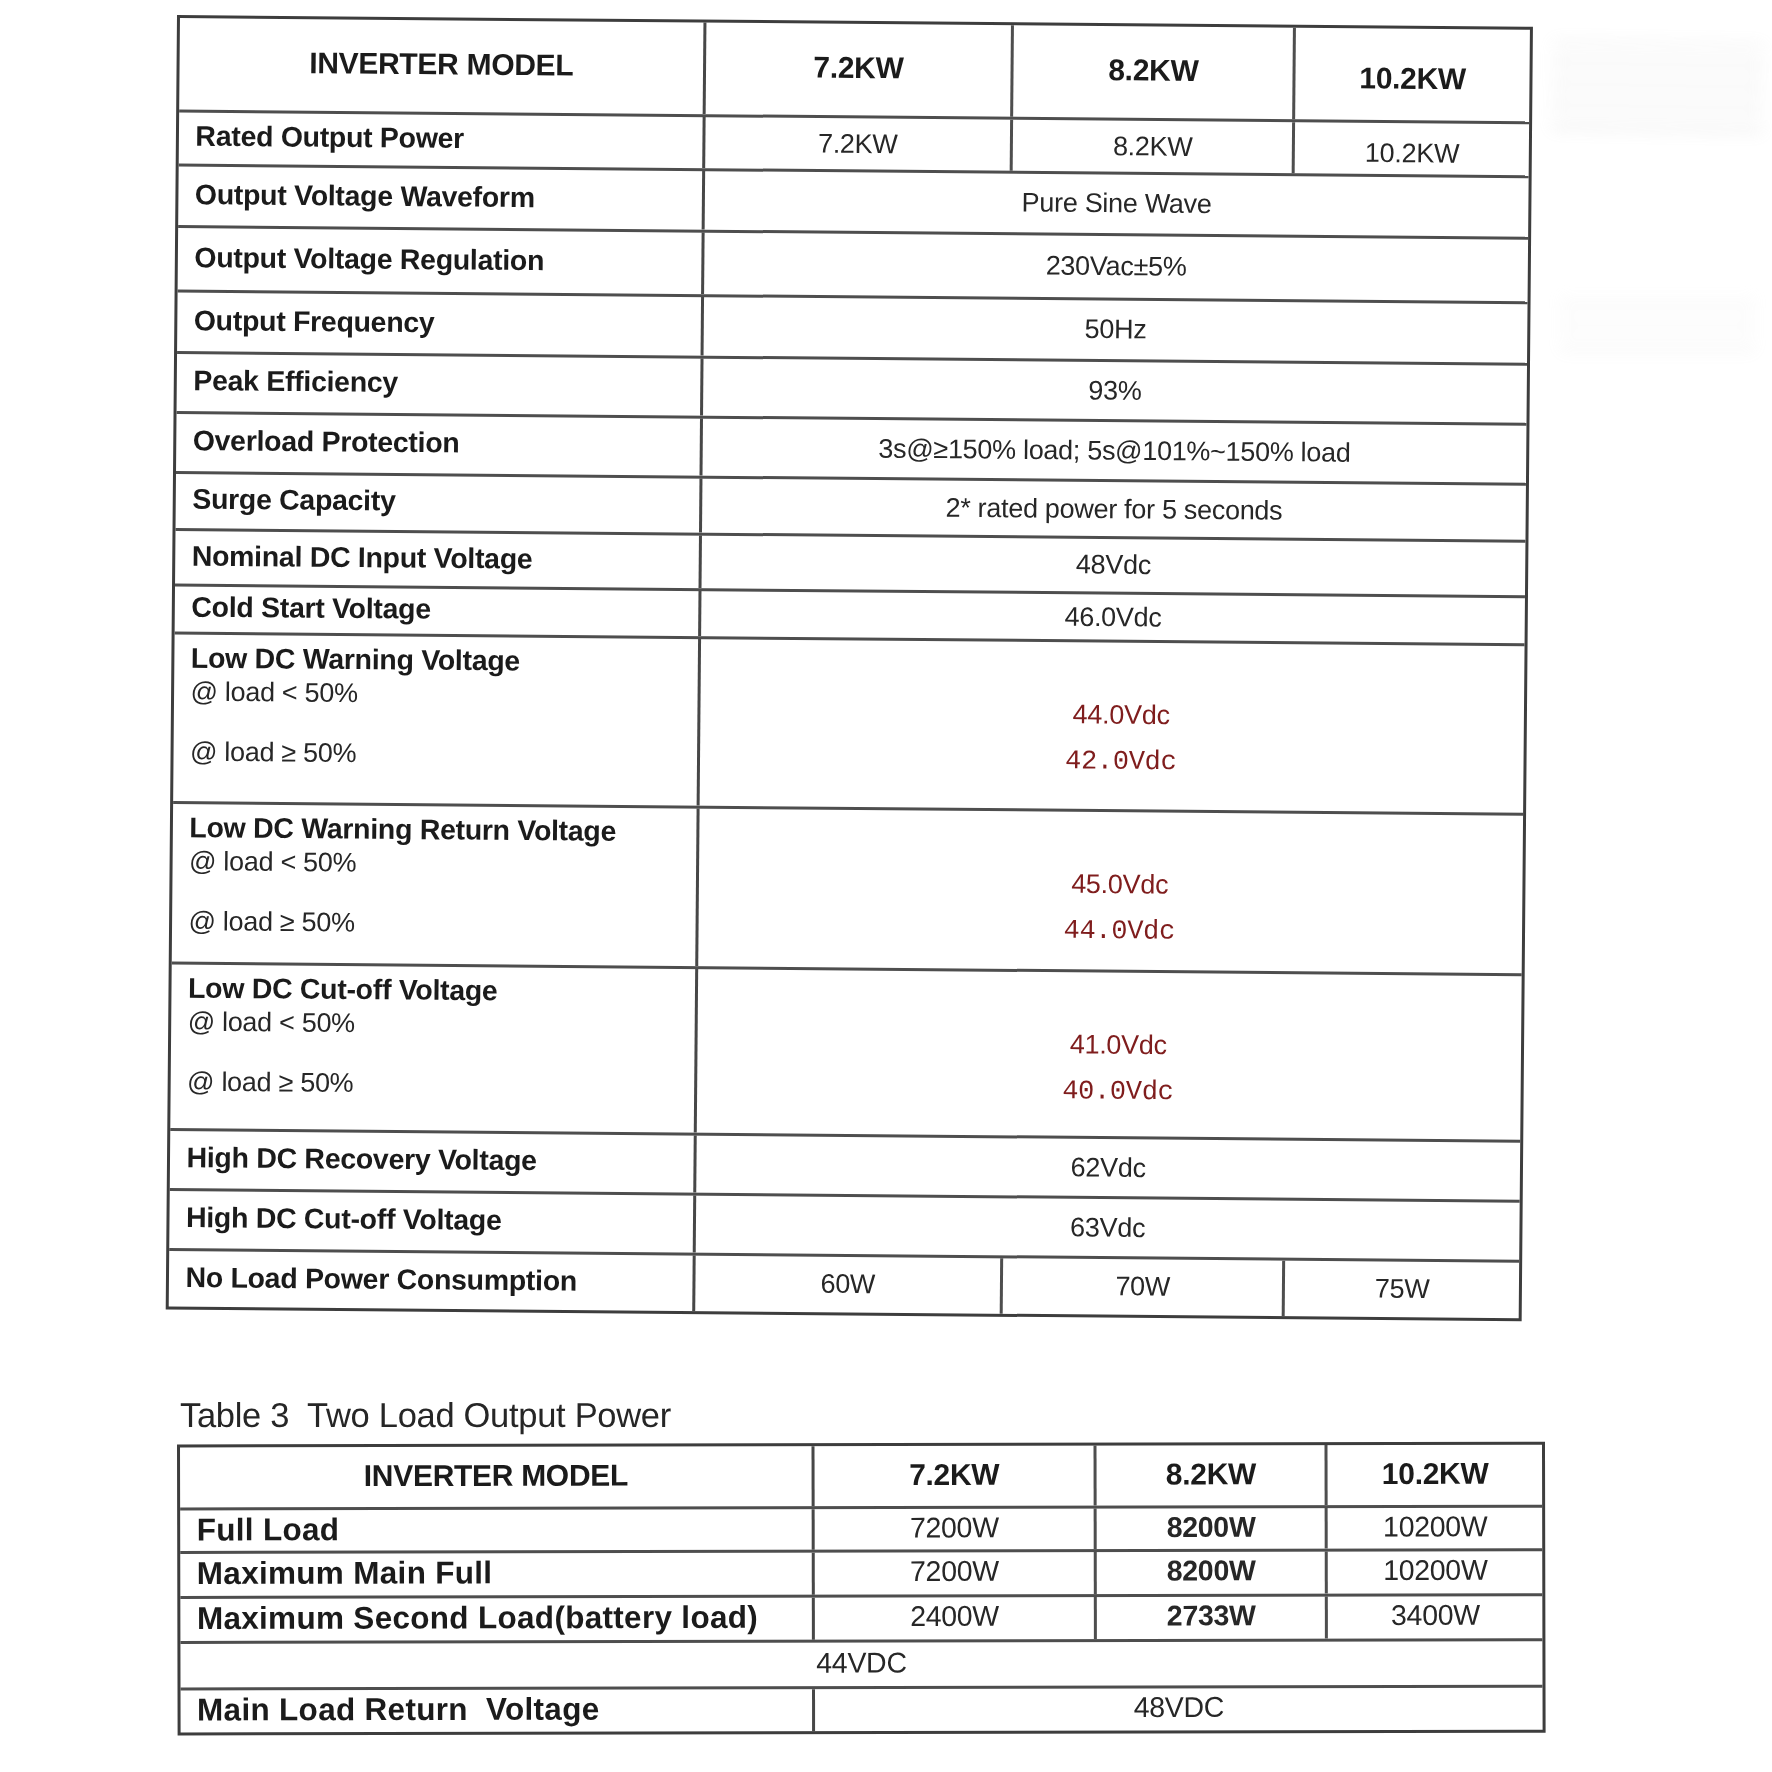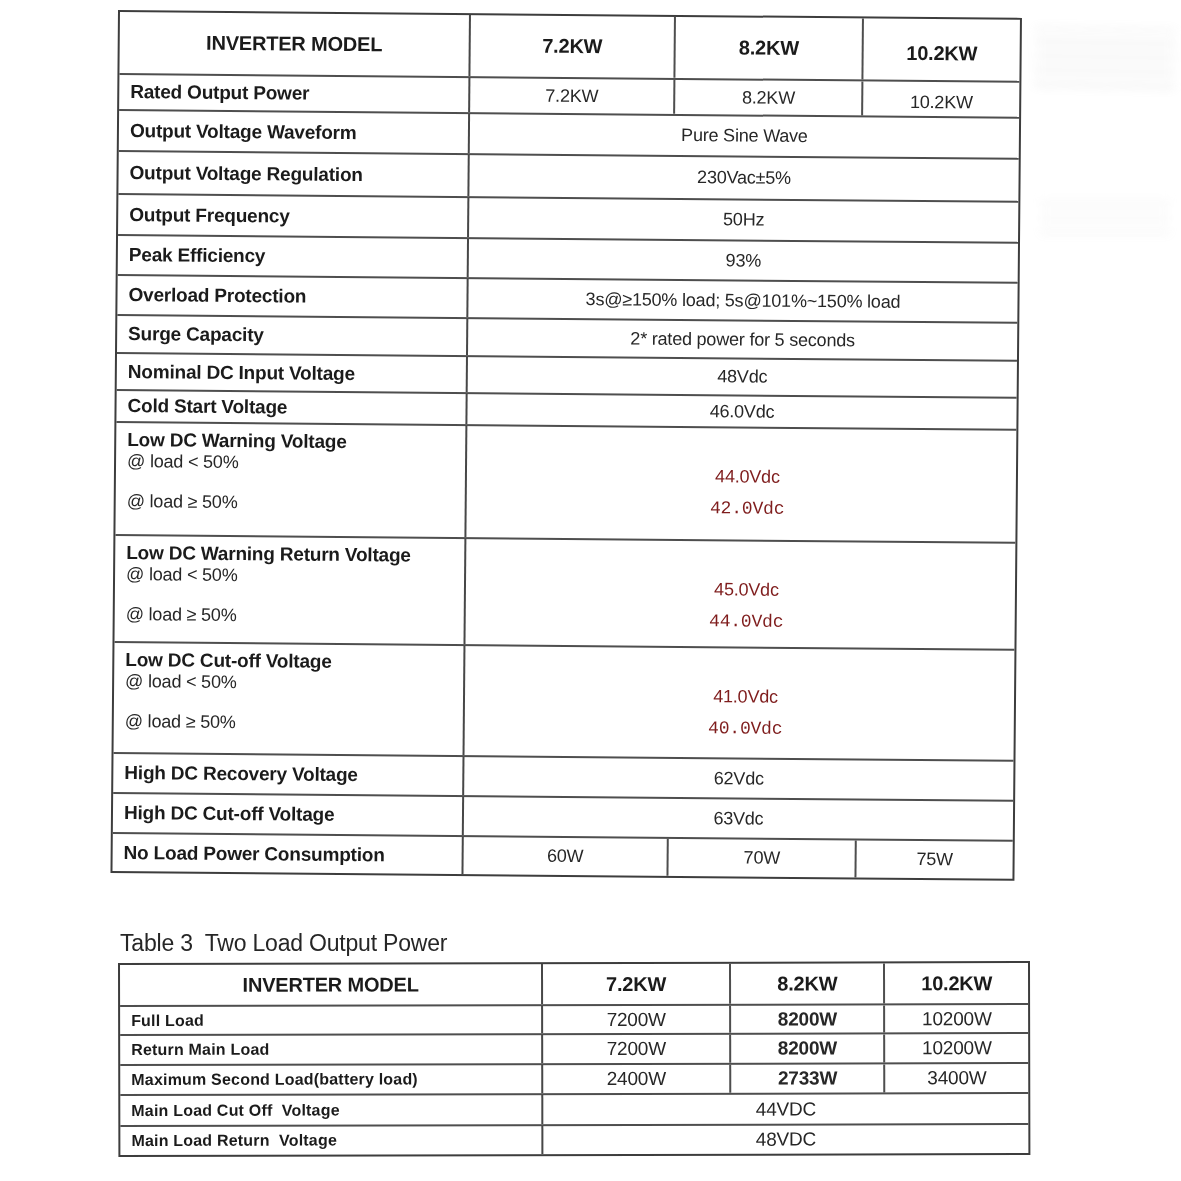--- a/index.html
+++ b/index.html
@@ -43,21 +43,21 @@
   .mvals .v2 { margin-top:12px;font-family:Liberation Mono, monospace; }
 
   
   #caption {
     position:absolute; left:120px; top:930px; font-size:23px; color:#262626;
     letter-spacing:-0.2px; white-space:pre-wrap;
   }
 
   
   .lab2  { width:46.6%; border-right:2px solid #474747; padding-left:11px;
-           font-weight:700; font-size:16px; letter-spacing:0.2px; color:#1b1b1b; white-space:pre-wrap; }
+           font-weight:700; font-size:21px; letter-spacing:0.2px; color:#1b1b1b; white-space:pre-wrap; }
   .hlab2 { justify-content:center; padding-left:0; font-size:20px; letter-spacing:-0.2px; }
   .d1 { width:20.7%; border-right:2px solid #4e4e4e; }
   .d2 { width:17.0%; border-right:2px solid #4e4e4e;font-weight:bold; }
   .d3 { flex:1; }
   #t2 .vc { font-size:19px; }
   #t2 .hd .vc { font-size:20px; }
 
   
   .smudge { position:absolute; pointer-events:none; filter:blur(5px); opacity:0.10;
             background:repeating-linear-gradient(0deg,#9a9a9a 0 6px,#ffffff 6px 14px); }
@@ -203,35 +203,34 @@
   </div>
 
   <div class="row q2">
     <div class="c lab2">Full Load</div>
     <div class="c vc d1">7200W</div>
     <div class="c vc d2">8200W</div>
     <div class="c vc d3">10200W</div>
   </div>
 
   <div class="row q3">
-    <div class="c lab2">Return Main Load</div>
+    <div class="c lab2">Maximum Main Full</div>
     <div class="c vc d1">7200W</div>
     <div class="c vc d2">8200W</div>
     <div class="c vc d3">10200W</div>
   </div>
 
   <div class="row q4">
     <div class="c lab2">Maximum Second Load(battery load)</div>
     <div class="c vc d1">2400W</div>
     <div class="c vc d2">2733W</div>
     <div class="c vc d3">3400W</div>
   </div>
 
   <div class="row q5">
-    <div class="c lab2">Main Load Cut Off  Voltage</div>
     <div class="c vc span">44VDC</div>
   </div>
 
   <div class="row q6">
     <div class="c lab2">Main Load Return  Voltage</div>
     <div class="c vc span">48VDC</div>
   </div>
 
 </div>
 

